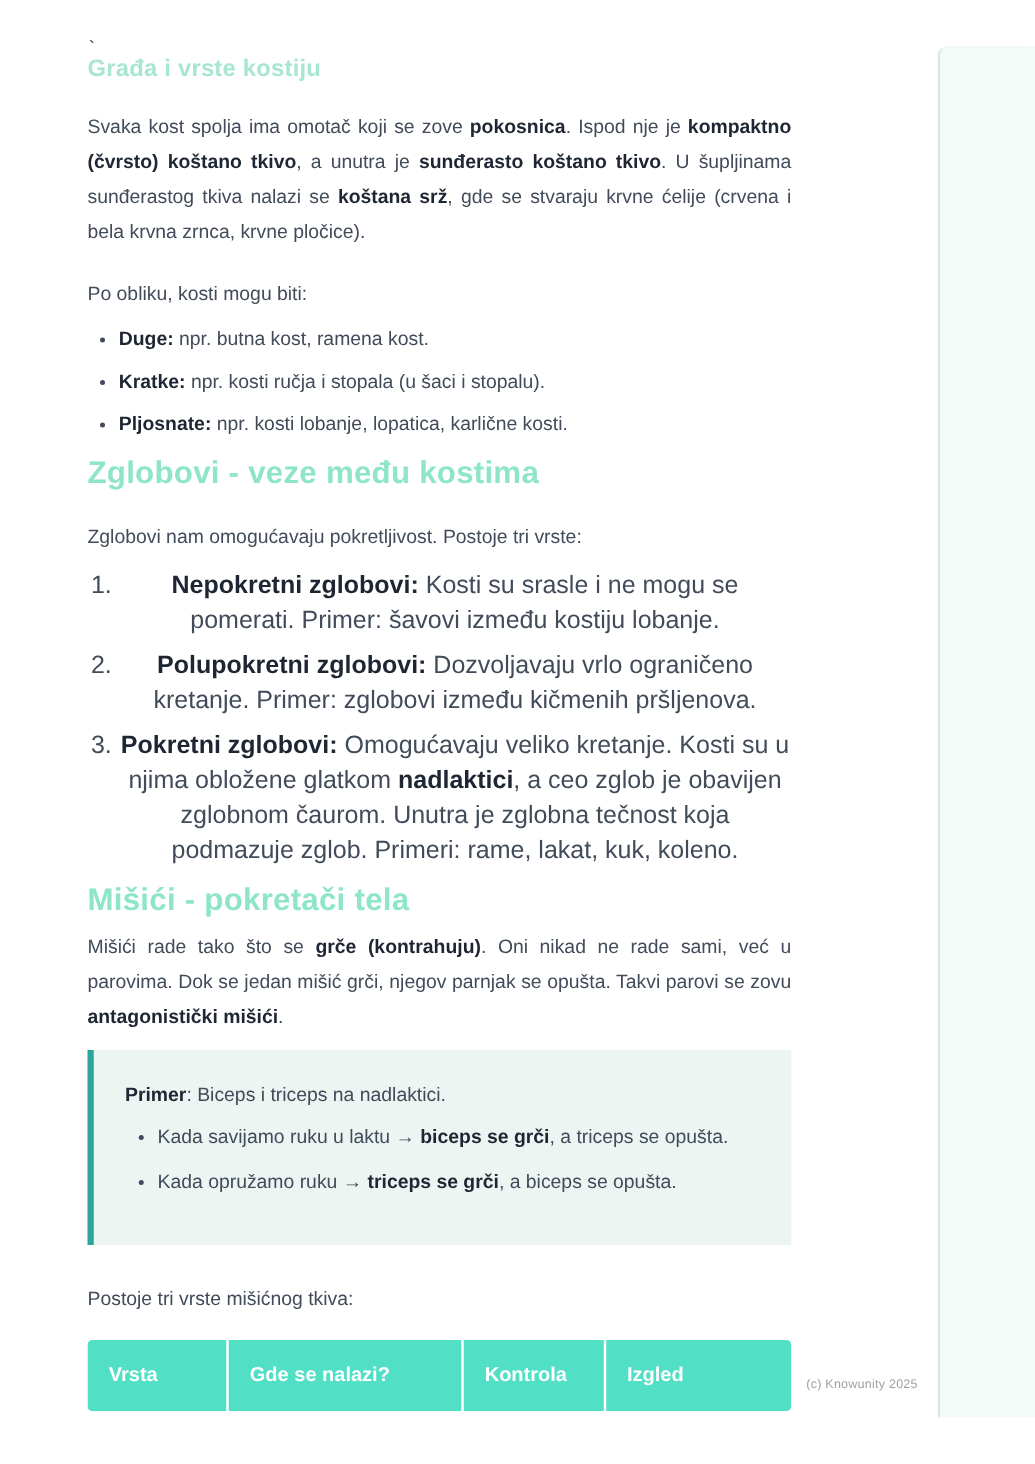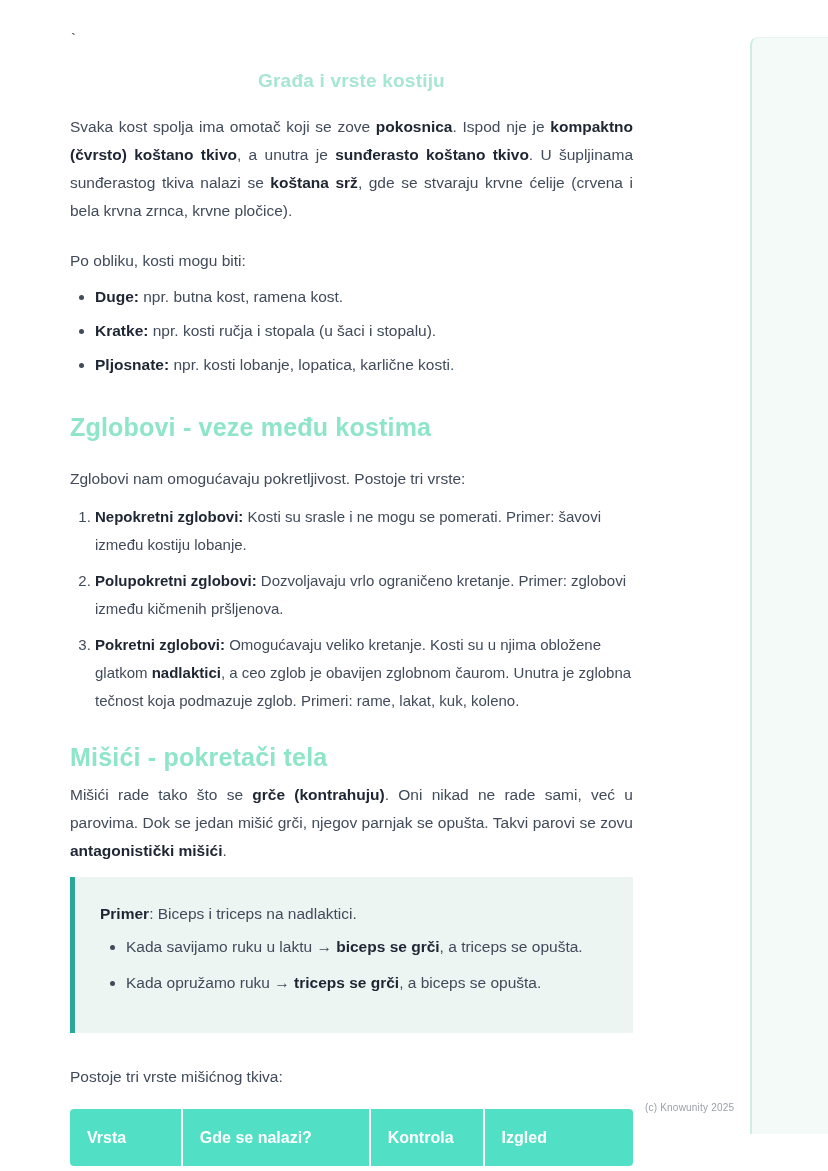--- a/index.html
+++ b/index.html
@@ -37,37 +37,37 @@
     margin:0;
   }
   b{color:#1e2633;font-weight:700;}
   .just{text-align:justify;}
   h2{
     font-size:25px;line-height:32px;font-weight:700;
     color:#8ee5c8;margin:0;letter-spacing:0.2px;
   }
   h3{
     font-size:19px;line-height:24px;font-weight:700;
-    color:#a6e6d2;margin:69px 0 0 0;letter-spacing:0.2px;text-align:center;
+    color:#a6e6d2;margin:44px 0 0 0;letter-spacing:0.2px;
   }
   #p-bones-intro{margin-top:20px;}
   #p-shapes-intro{margin-top:22px;}
   ul.shapes{margin:8px 0 0 0;padding-left:25px;}
   ul.shapes li{
     font-size:15.5px;line-height:28px;color:#414b5a;
   }
   ul.shapes li + li{margin-top:6px;}
-  #h2-joints{margin-top:32px;}
+  #h2-joints{margin-top:8px;}
   #p-joints-intro{margin-top:22px;}
   ol.joints{margin:10px 0 0 0;padding-left:25px;}
   ol.joints li{
-    font-size:15px;line-height:28px;color:#414b5a;
+    font-size:20px;line-height:28px;color:#414b5a;text-align:center;
   }
   ol.joints li + li{margin-top:8px;}
-  #h2-muscles{margin-top:26px;}
+  #h2-muscles{margin-top:10px;}
   #p-muscles-intro{margin-top:8px;}
   .callout{
     margin-top:12px;
     background:#edf5f3;
     border-left:5px solid #2aa79a;
     padding:24px 24px 20px 25px;
     box-sizing:border-box;
   }
   .callout .callout-title{
     font-size:15.5px;line-height:26px;color:#414b5a;

